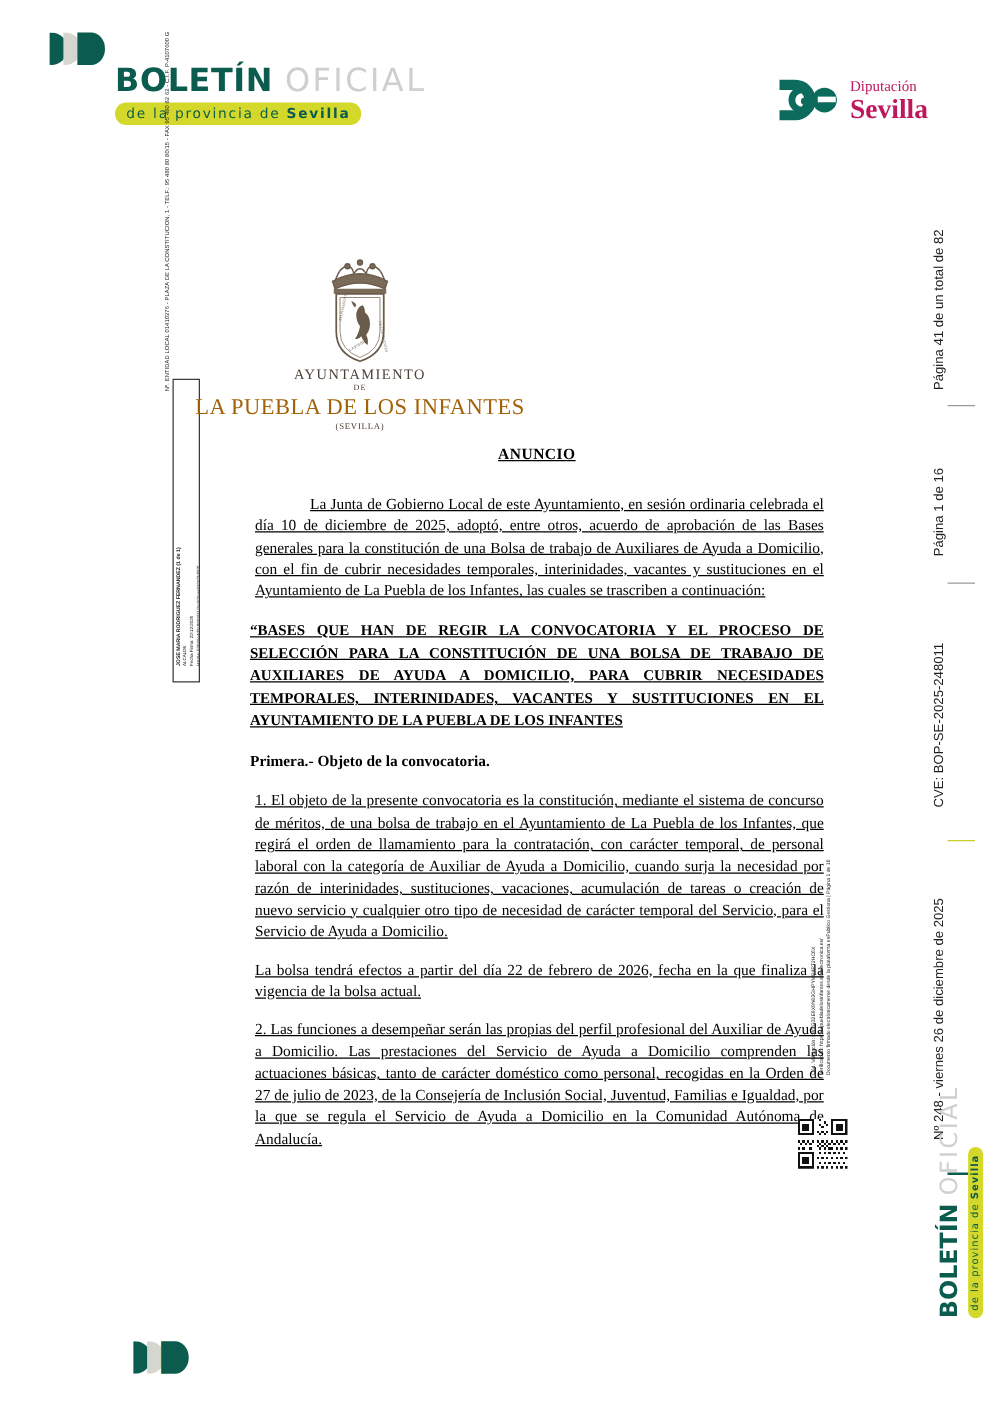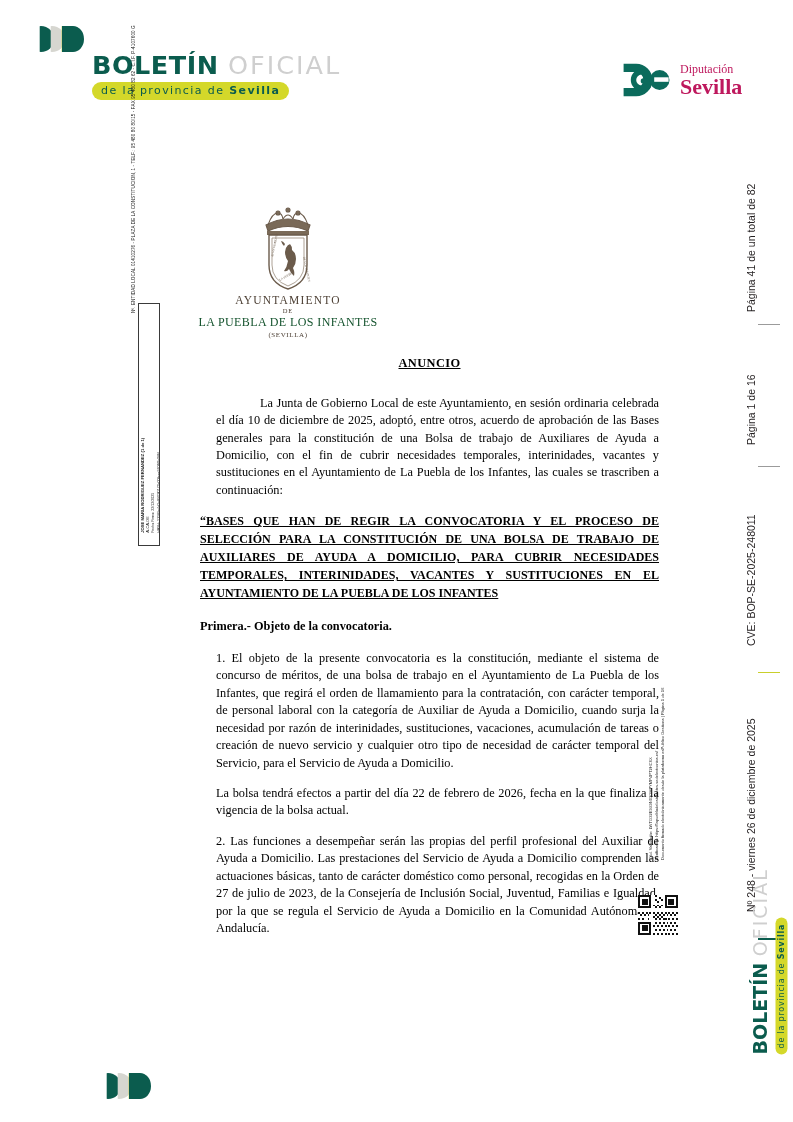--- a/index.html
+++ b/index.html
@@ -234,24 +234,24 @@
   }
   .ay-2 {
     font-family: "Liberation Serif", serif;
     font-size: 6.5px;
     letter-spacing: 0.8px;
     margin-top: 1px;
     color: #4d4035;
   }
   .ay-3 {
     font-family: "Liberation Serif", serif;
-    font-size: 12px;
+    font-size: 18px;
     letter-spacing: 0.4px;
     margin-top: 1px;
-    color: #14532d;
+    color: #a16207;
   }
   .ay-4 {
     font-family: "Liberation Serif", serif;
     font-size: 7px;
     letter-spacing: 0.6px;
     margin-top: 1px;
     color: #4d4035;
   }
 
   
@@ -265,21 +265,21 @@
     text-align: justify;
   }
   .anuncio {
     text-align: center;
     font-weight: bold;
     text-decoration: underline;
     letter-spacing: 0.4px;
     margin: 0 0 22px 0;
     font-size: 12.4px;
   }
-  .p { margin: 0 0 13px 16px; }
+  .p { margin: 0 0 13px 4px; text-decoration: underline; }
   .p.indent { text-indent: 44px; }
   .title-block {
     font-weight: bold;
     text-decoration: underline;
     text-align: justify;
     margin: 0 0 16px 0;
     line-height: 1.5;
     font-size: 12px;
   }
   .sub-head { font-weight: bold; margin: 0 0 14px 0; }

